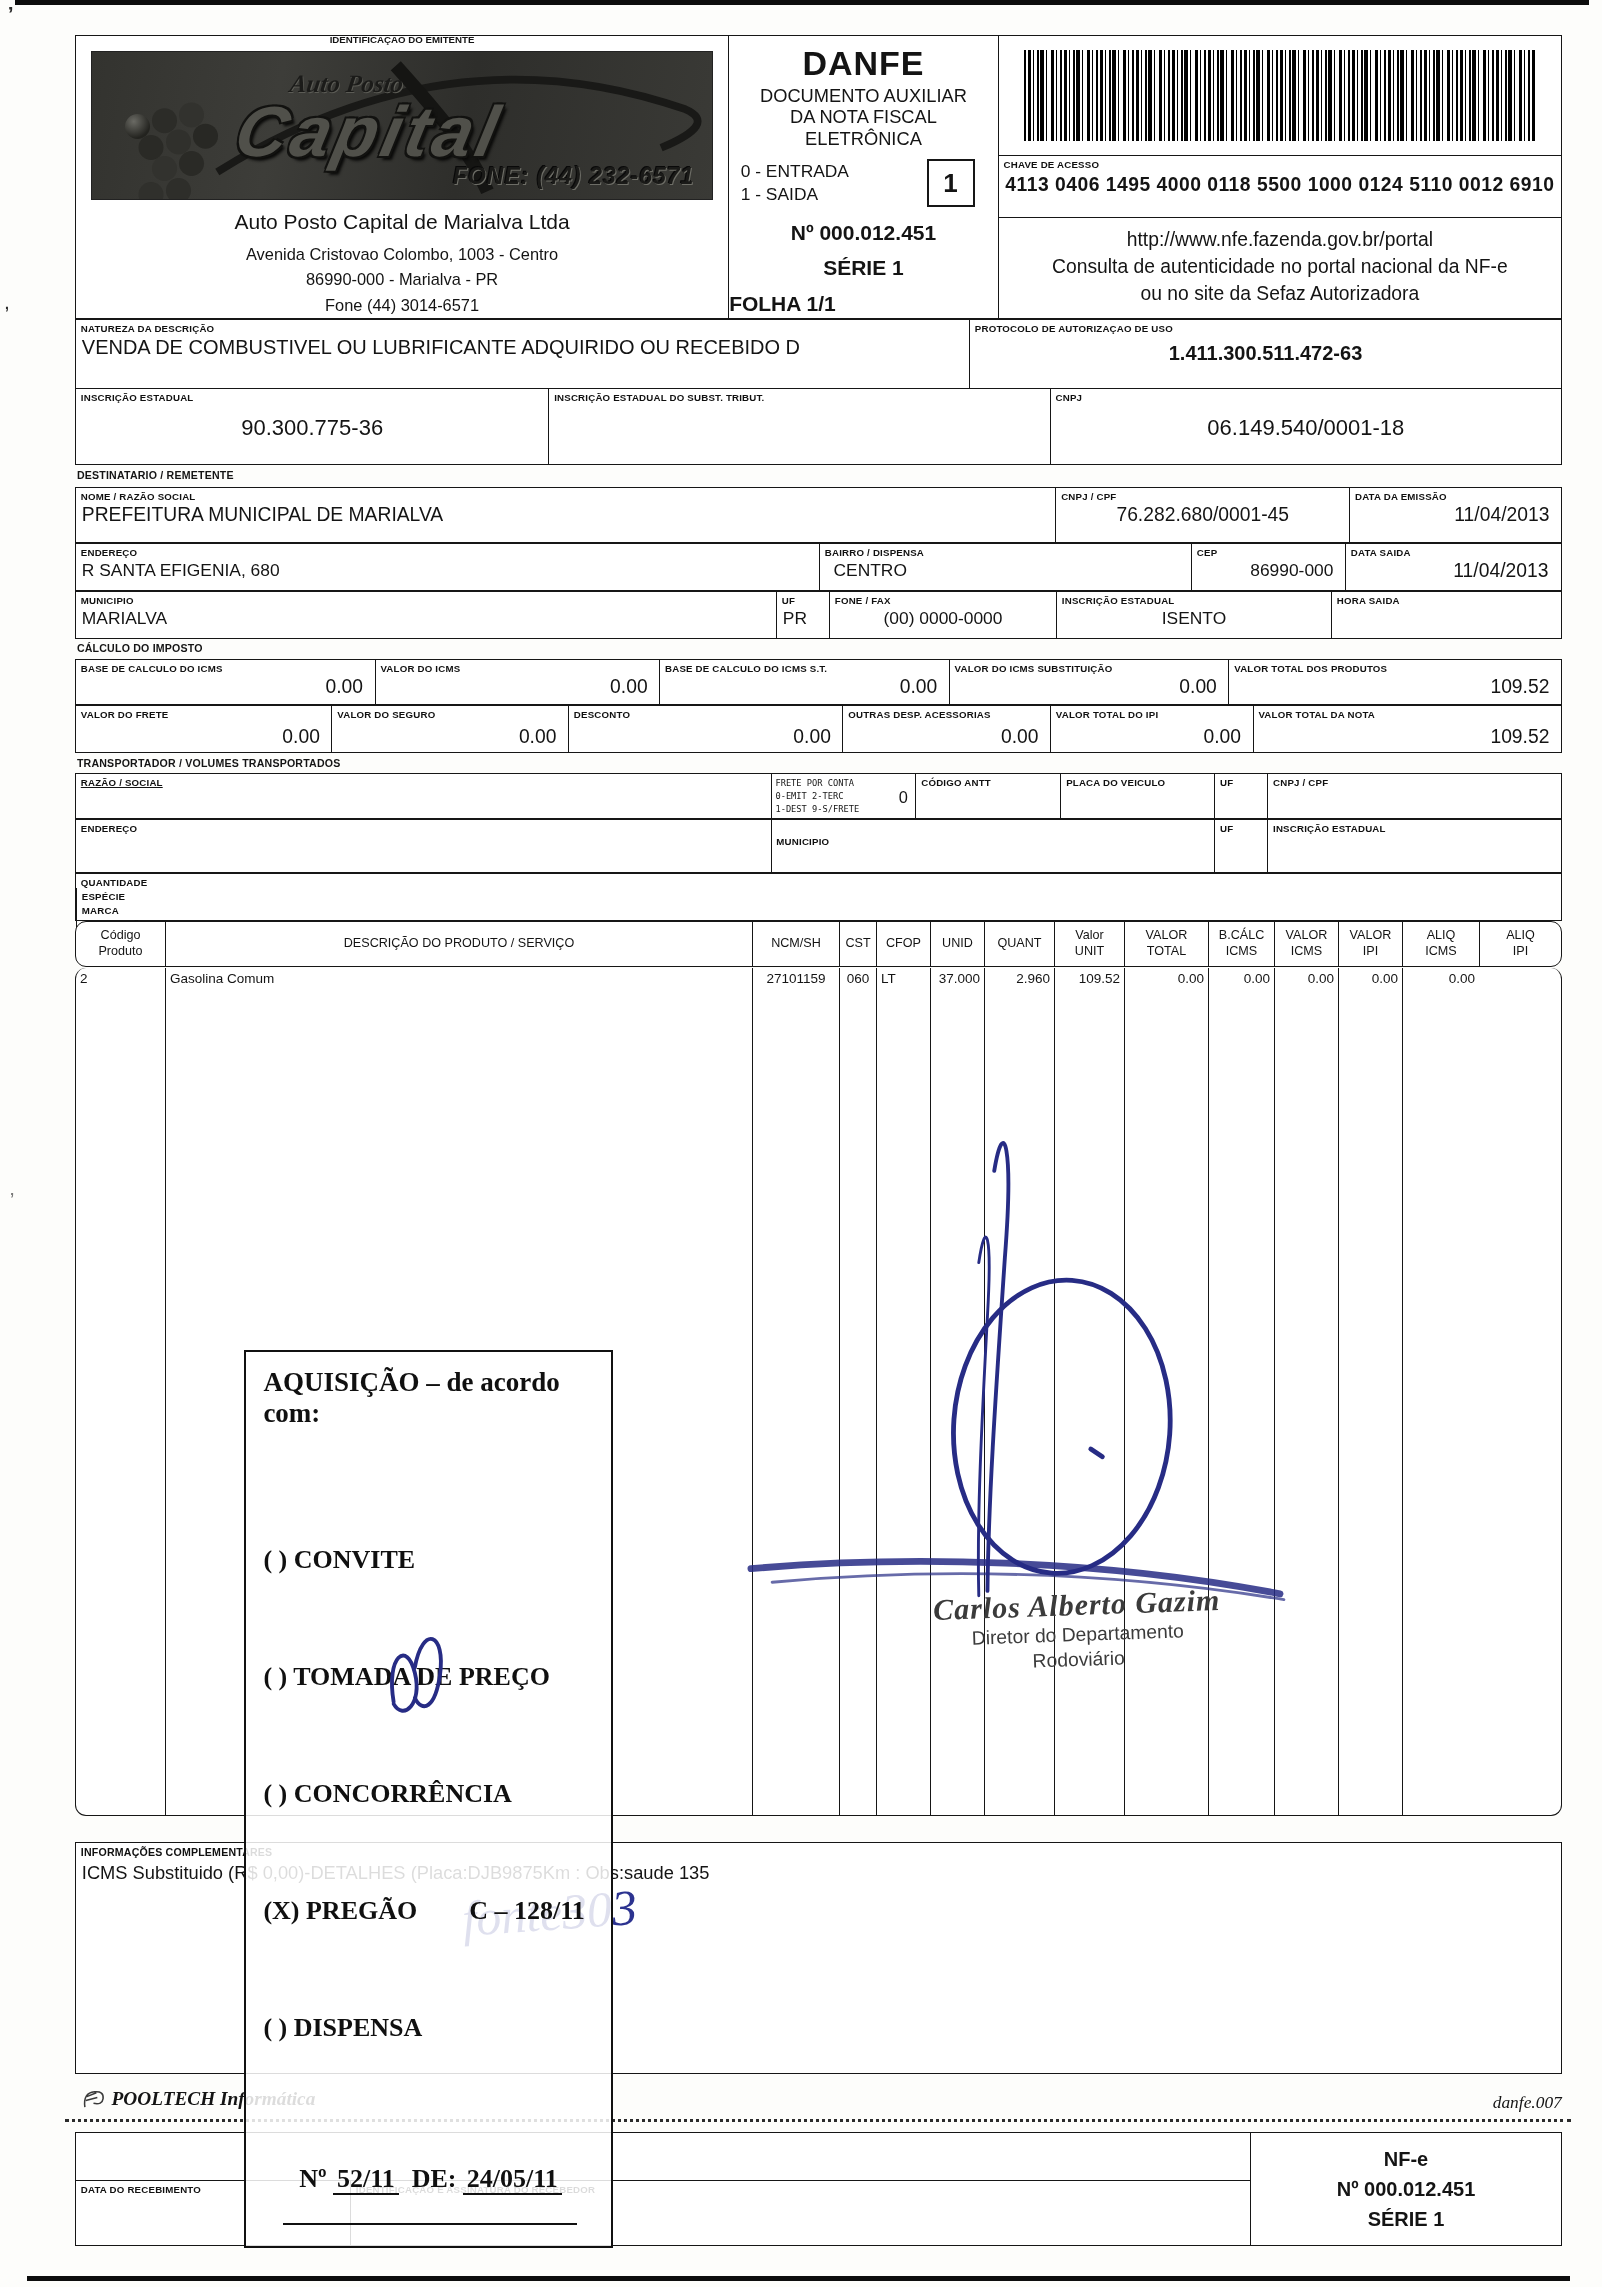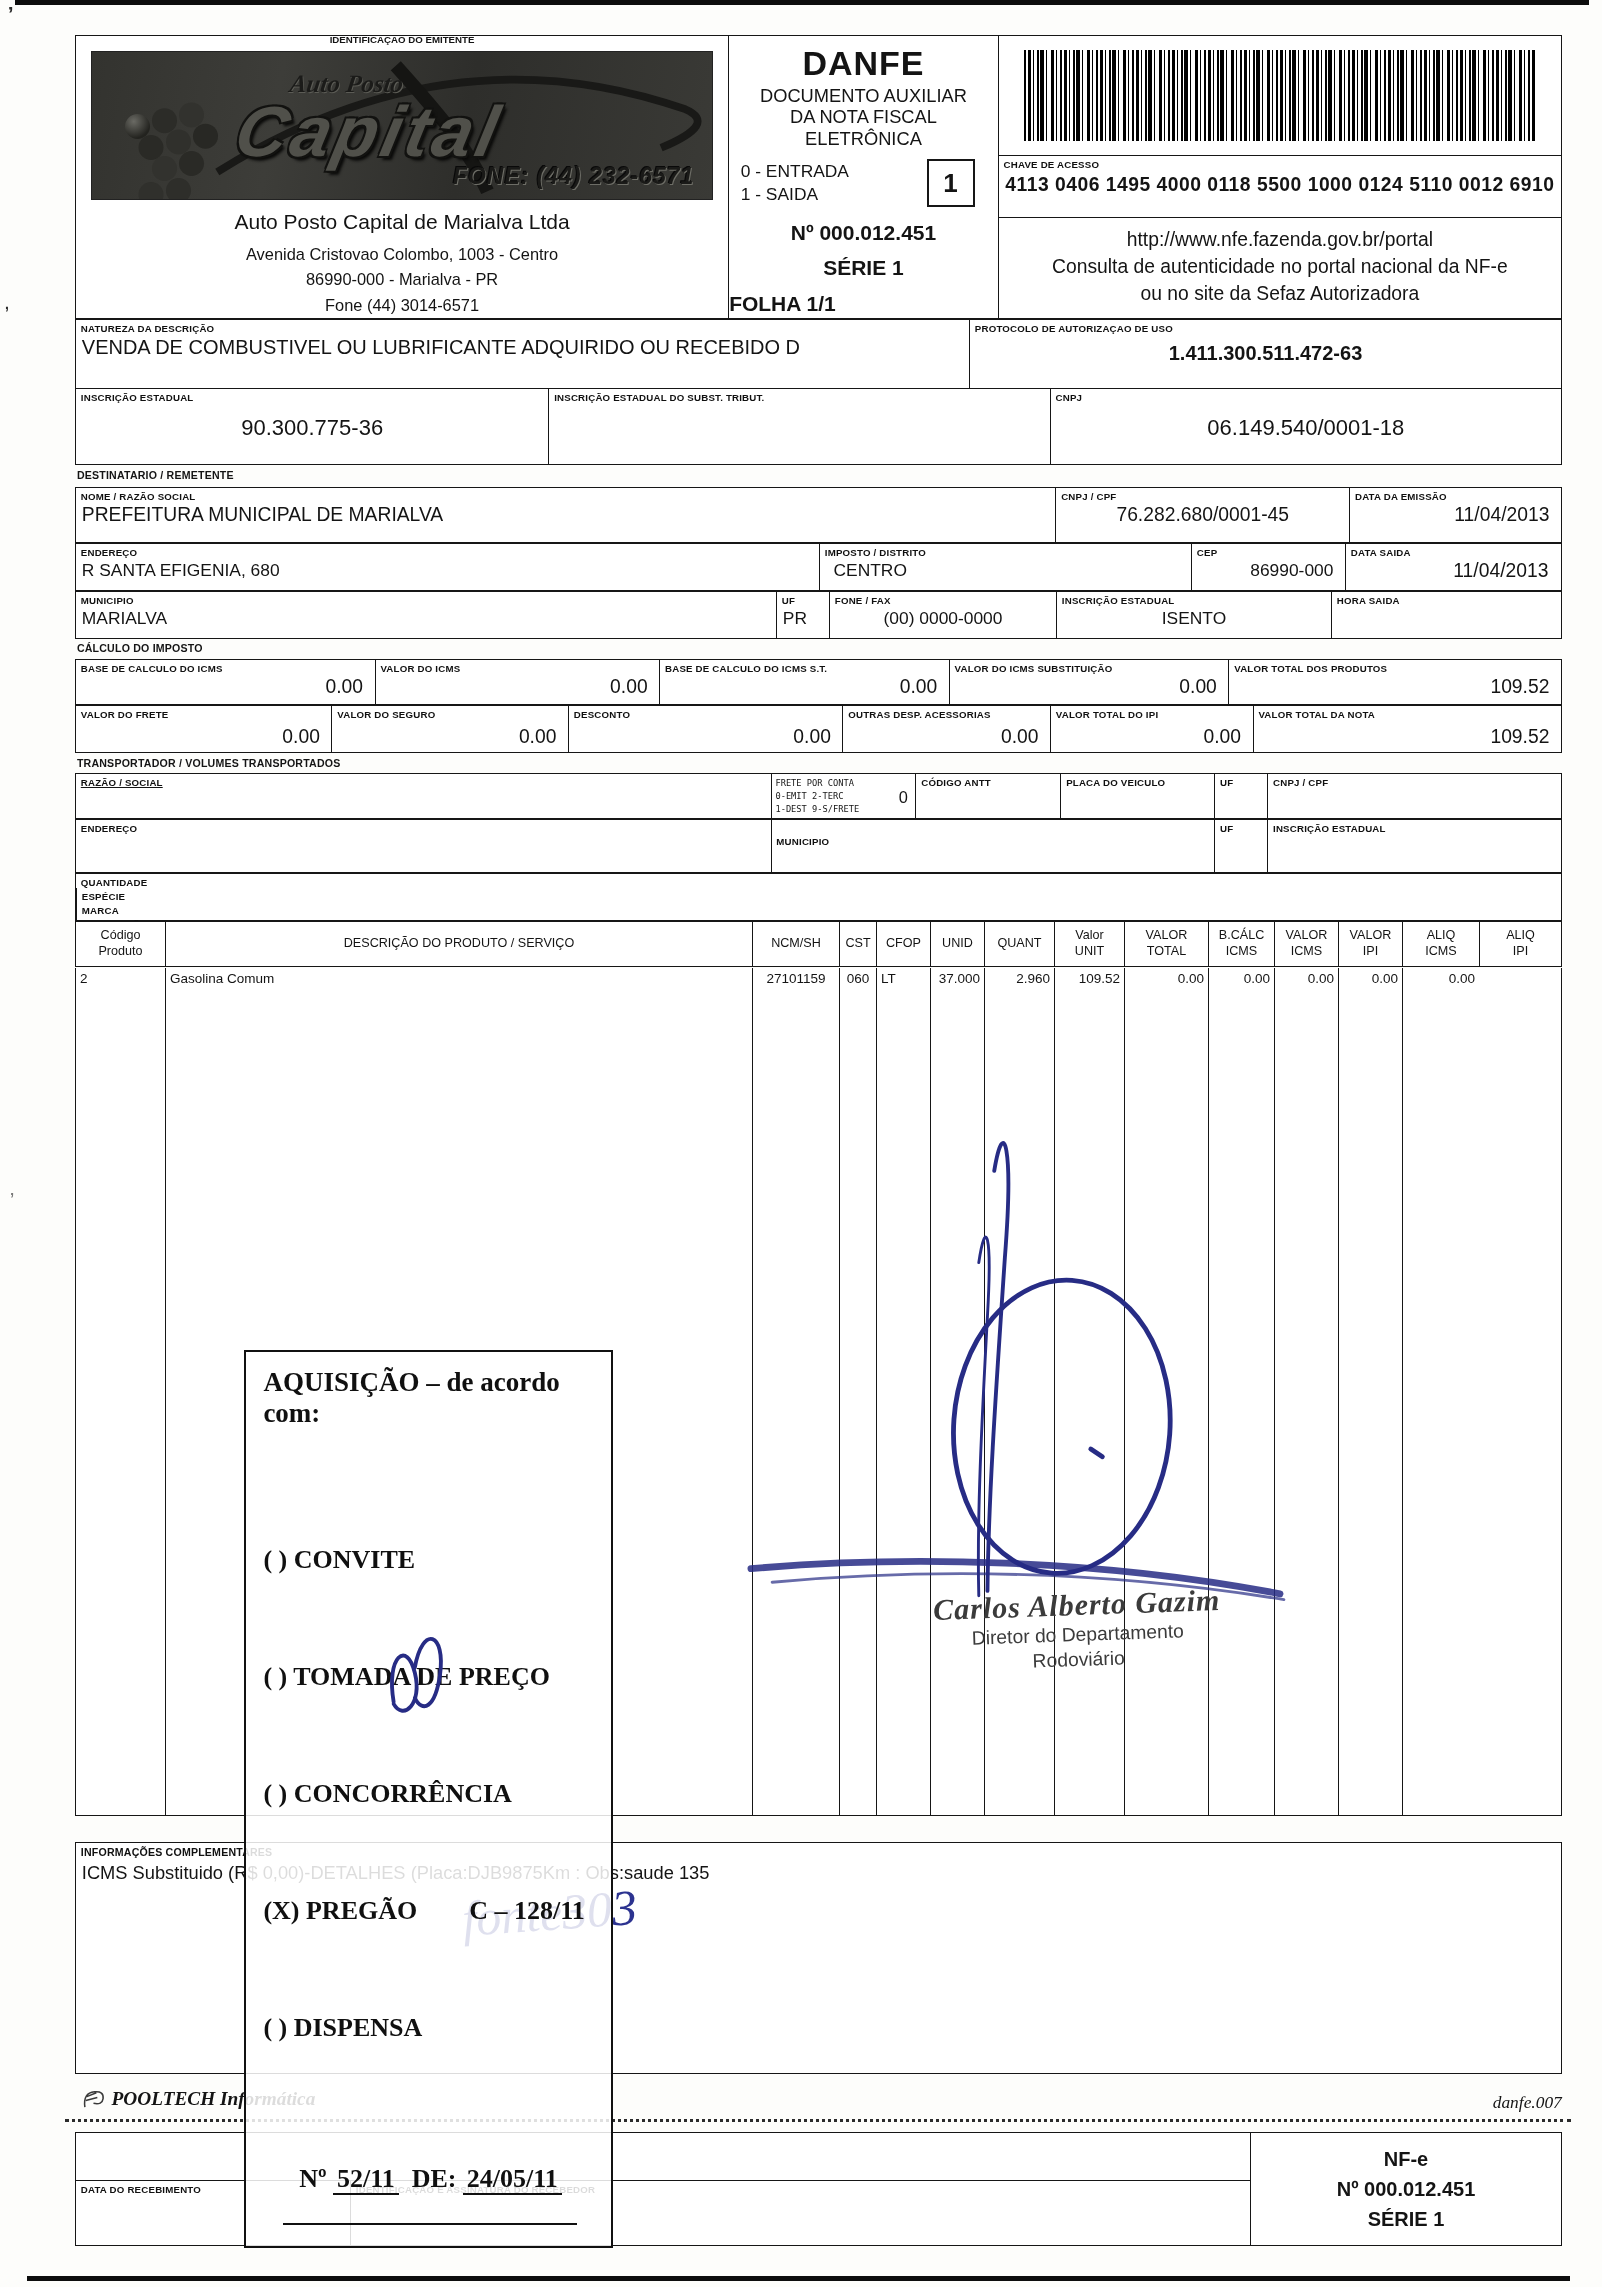--- a/index.html
+++ b/index.html
@@ -45,21 +45,21 @@
   .rstack{display:flex;flex-direction:column;height:100%;}
   .barbox{box-sizing:border-box;border-bottom:1.9px solid #161616;height:120px;}
   .bars{margin:13.5px 25px 0 25px;height:91px;background:repeating-linear-gradient(90deg,
         #000 0 1.9px,transparent 1.9px 3.9px,#000 3.9px 6.8px,transparent 6.8px 8.7px,#000 8.7px 9.7px,transparent 9.7px 13.5px,
         #000 13.5px 15.4px,transparent 15.4px 16.4px,#000 16.4px 20px,transparent 20px 22px,#000 22px 23px,
         transparent 23px 27px,#000 27px 30px,transparent 30px 32px,#000 32px 33px,transparent 33px 36px);}
   .chavebox{box-sizing:border-box;border-bottom:1.9px solid #161616;height:62px;}
   .chave-val{font-size:19.3px;font-weight:bold;text-align:center;margin-top:3.9px;letter-spacing:0.5px;}
   .consulta{flex:1;font-size:19.3px;text-align:center;line-height:1.4;padding-top:7.7px;}
   
-  .pgrid{display:grid;grid-template-columns:89px 587px 87px 37px 54px 54px 70px 70px 84px 66px 64px 64px 77px 1fr;}
+  .pgrid{display:grid;grid-template-columns:89px 587px 87px 37px 54px 54px 70px 70px 84px 66px 64px 64px 77px 1fr;border-radius:11px;}
   .ph{box-sizing:border-box;font-size:12.6px;line-height:1.25;text-align:center;white-space:pre-line;
       display:flex;align-items:center;justify-content:center;padding:1.9px 1px;}
   .ph + .ph,.pb + .pb{border-left:1.9px solid #161616;}
   .pb{box-sizing:border-box;font-size:13.5px;padding:2.9px 3.9px 0 3.9px;}
   .num{text-align:right;}
   .mid{text-align:center;}
   .overlay{position:absolute;pointer-events:none;}
   .stampbox{position:absolute;left:169px;top:382px;width:369px;box-sizing:border-box;border:2.9px solid #111;
             background:rgba(255,255,255,.85);padding:15.4px 13.5px 19.3px 17.4px;z-index:3;
             font-family:"Liberation Serif",serif;font-weight:bold;color:#101010;}
@@ -193,21 +193,21 @@
         <div class="lbl">DATA DA EMISSÃO</div>
         <div class="val right">11/04/2013</div>
       </div>
     </div>
     <div class="sec" style="top:508px;height:48px;">
       <div class="cell" style="width:743px;">
         <div class="lbl">ENDEREÇO</div>
         <div class="val" style="font-size:17.4px;">R SANTA EFIGENIA, 680</div>
       </div>
       <div class="cell" style="width:372px;">
-        <div class="lbl">IMPOSTO / DISTRITO</div>
+        <div class="lbl">BAIRRO / DISPENSA</div>
         <div class="val" style="font-size:17.4px;padding-left:13.5px;">CENTRO</div>
       </div>
       <div class="cell" style="width:154px;">
         <div class="lbl">CEP</div>
         <div class="val right" style="font-size:17.4px;">86990-000</div>
       </div>
       <div class="cell" style="width:215px;">
         <div class="lbl">DATA SAIDA</div>
         <div class="val right">11/04/2013</div>
       </div>

